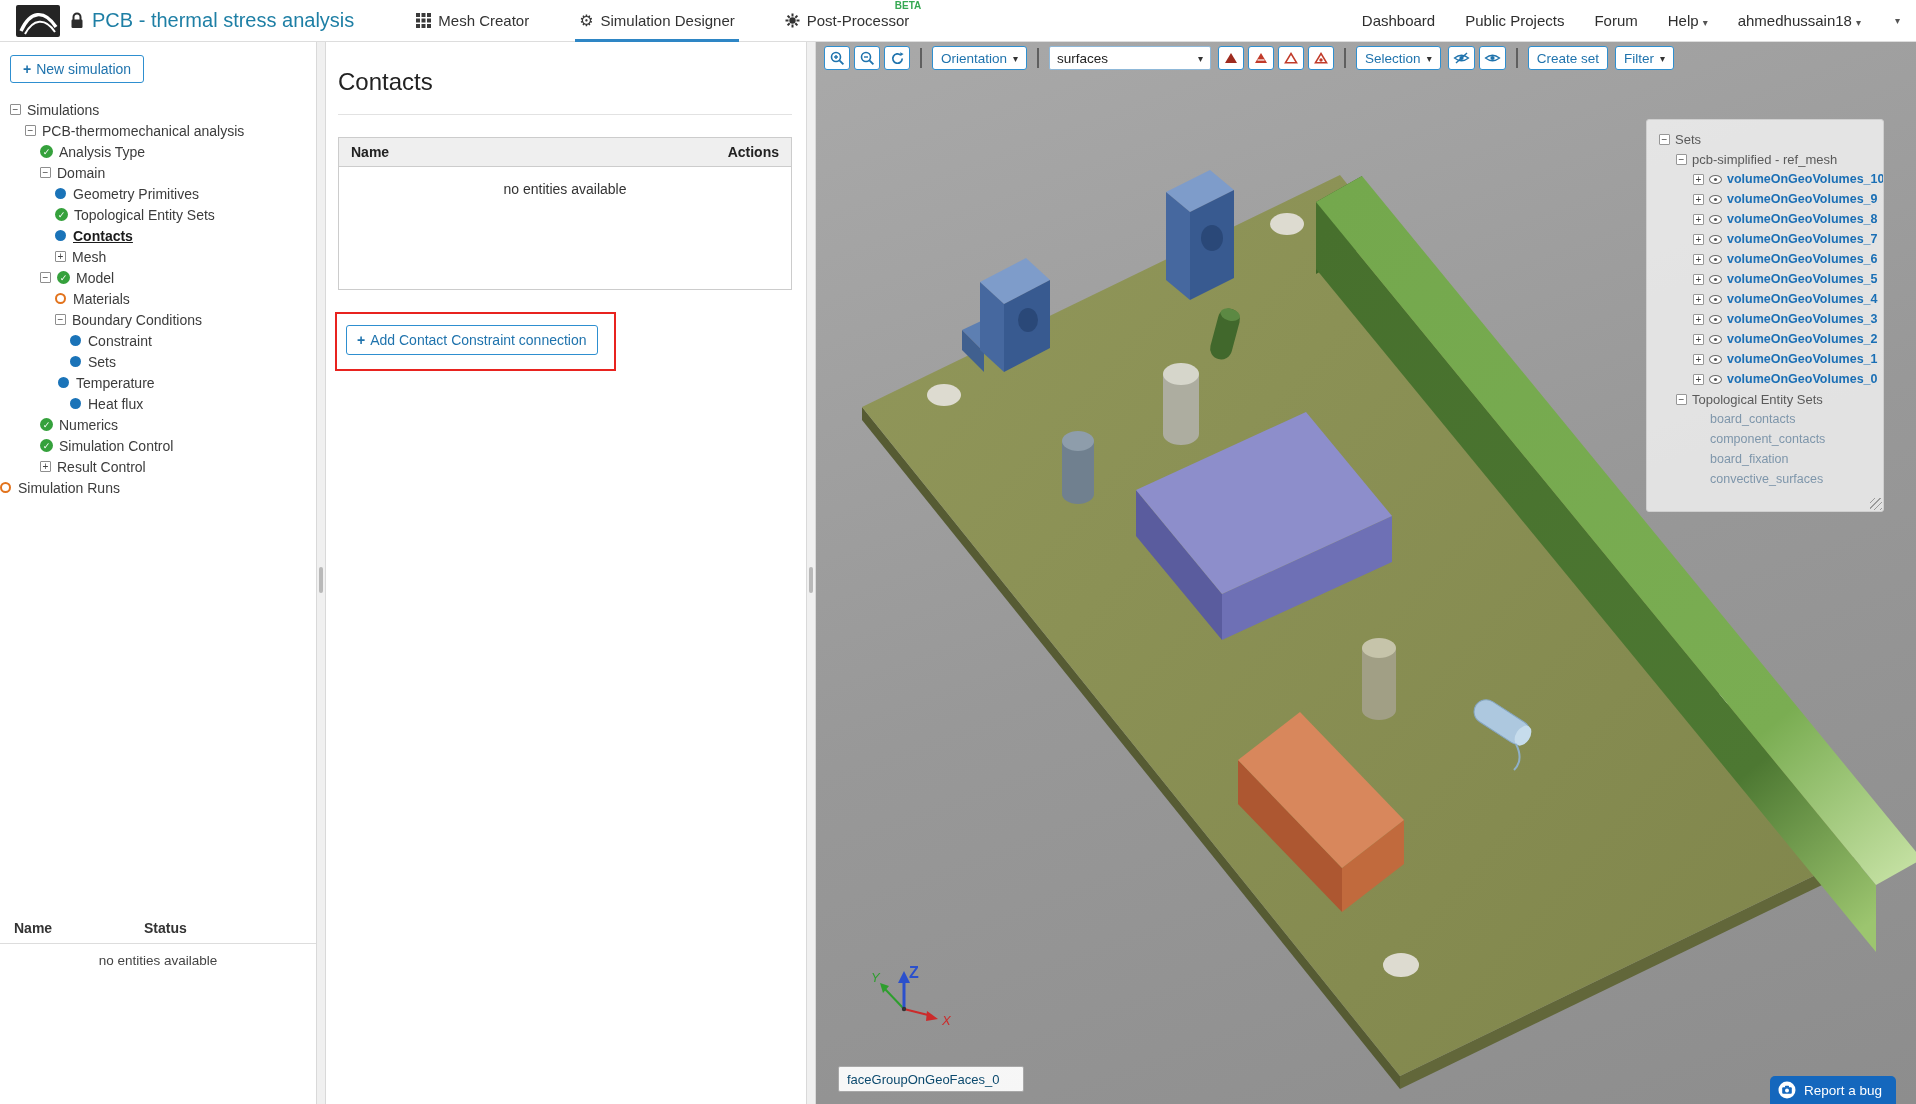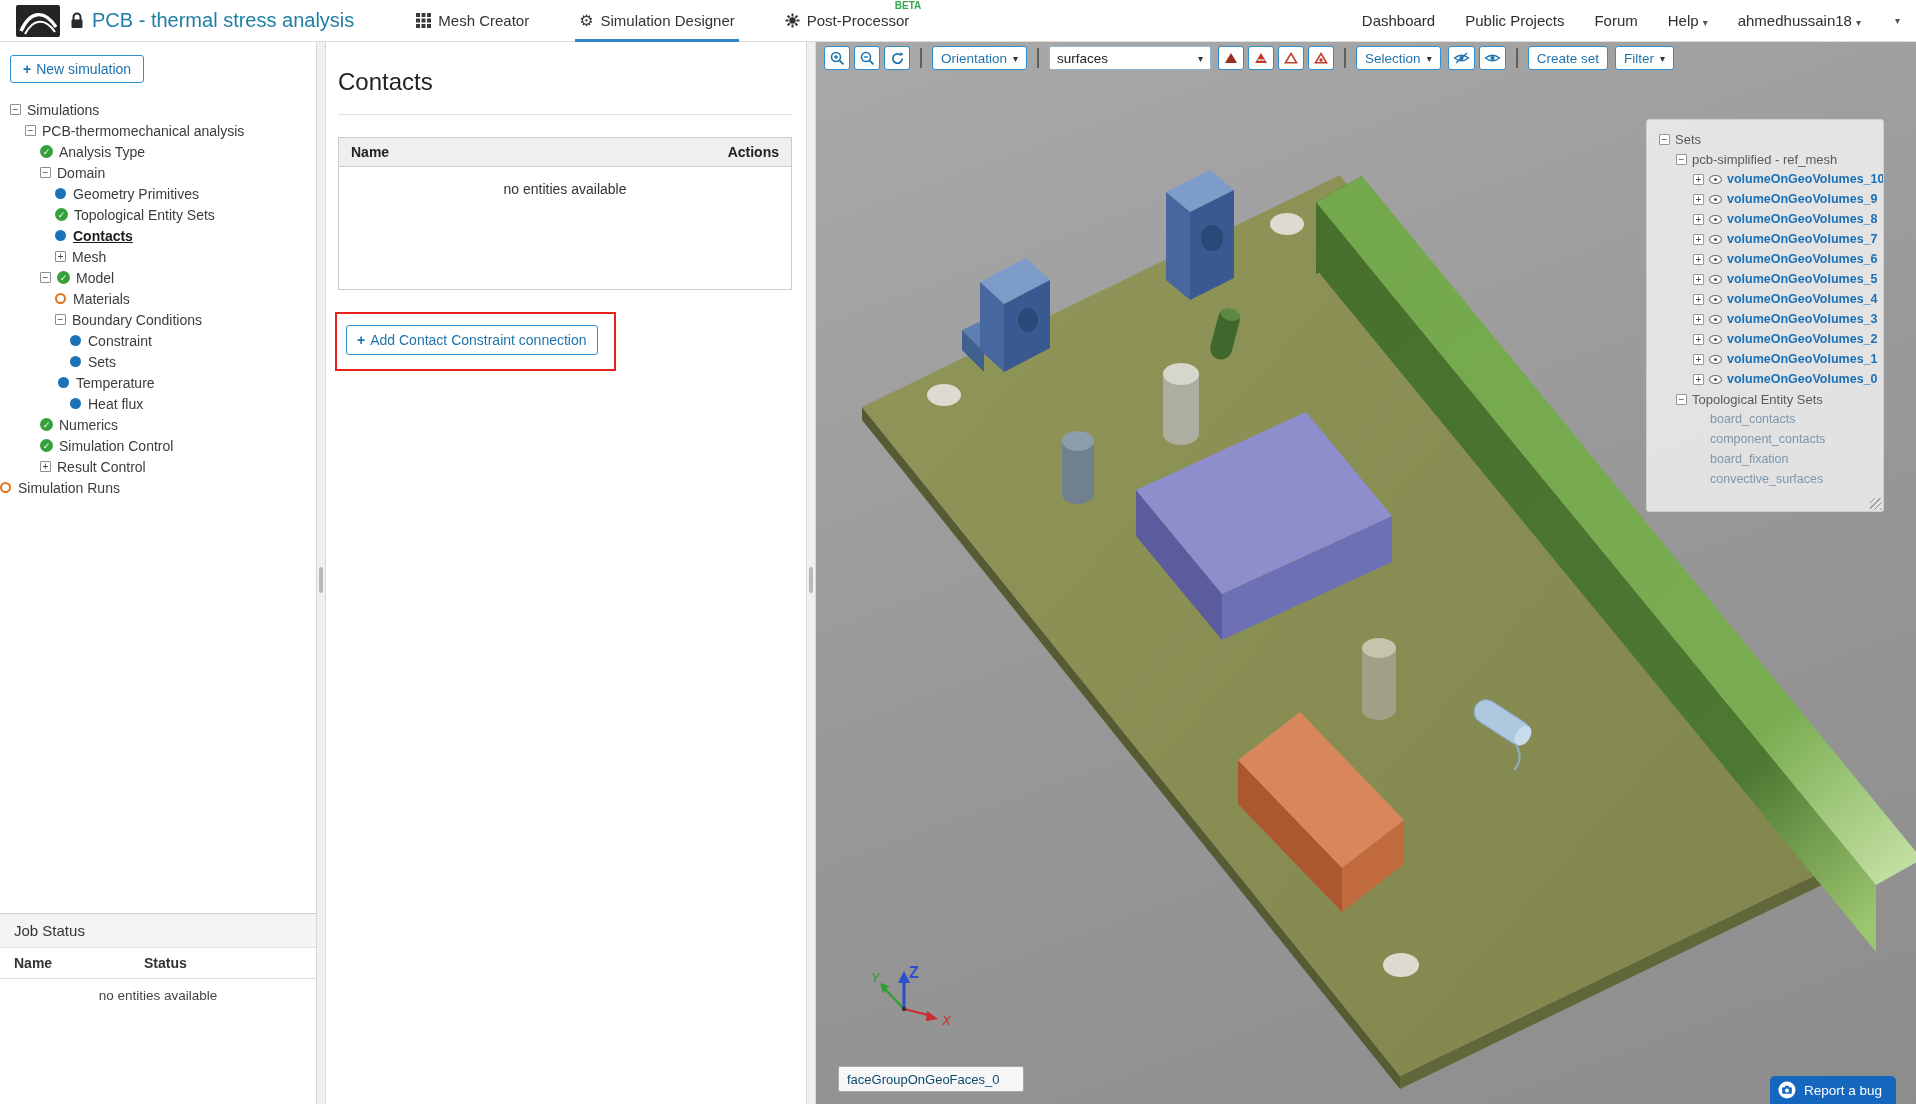--- a/index.html
+++ b/index.html
@@ -224,21 +224,20 @@
         <span class="exp">+</span>
         <span class="tlabel">Result Control</span>
       </div>
       <div class="trow" style="">
         <span class="ic-ring"></span>
         <span class="tlabel">Simulation Runs</span>
       </div>
     </div>
 
   <div class="job-status">
-    <div class="js-header">Job Status</div>
     <div class="js-cols">
       <span>Name</span>
       <span>Status</span>
     </div>
     <div class="js-empty">no entities available</div>
   </div>
 </aside>
 
 <div class="vdiv vdiv1">
     <div class="grip"></div>

